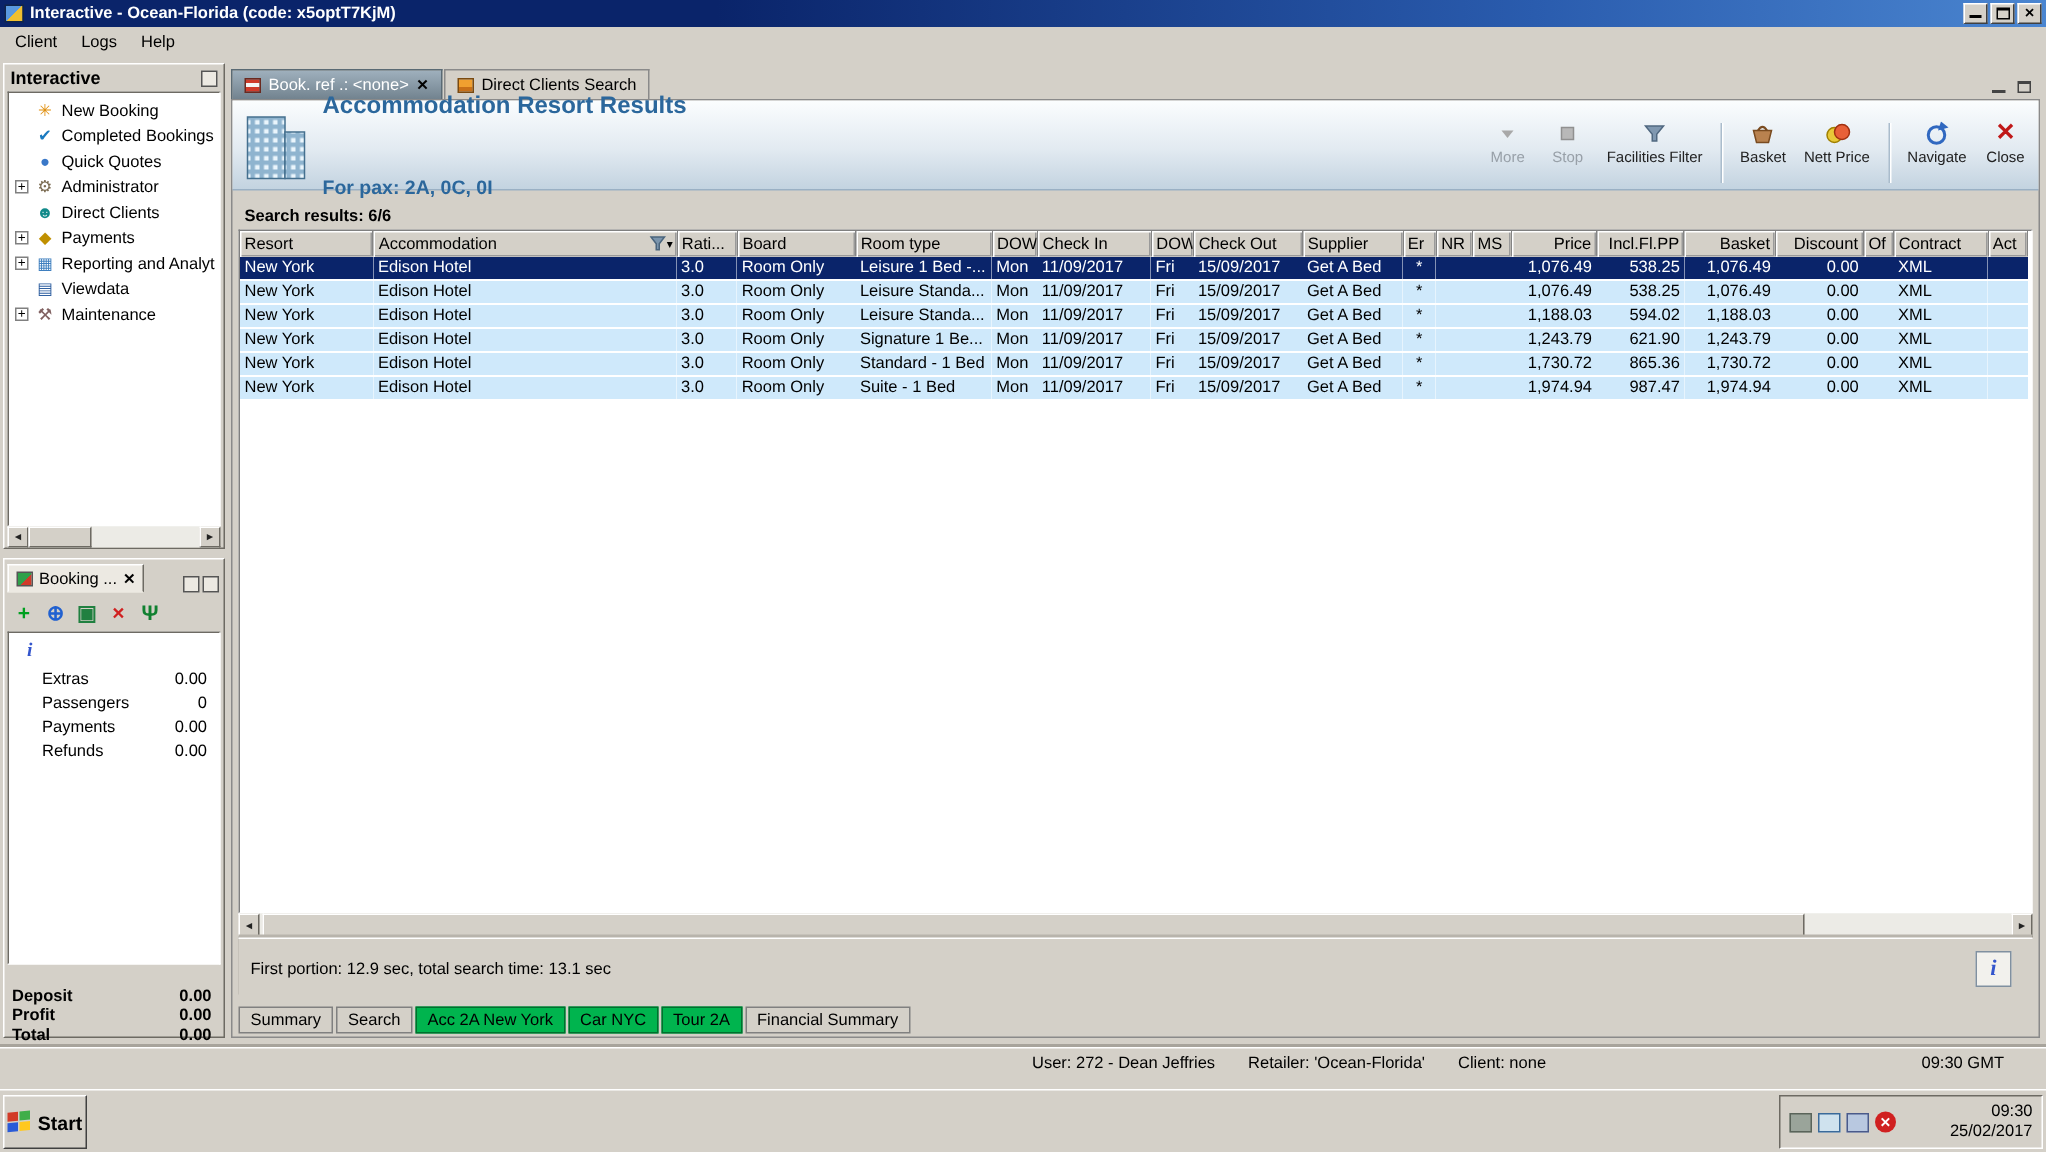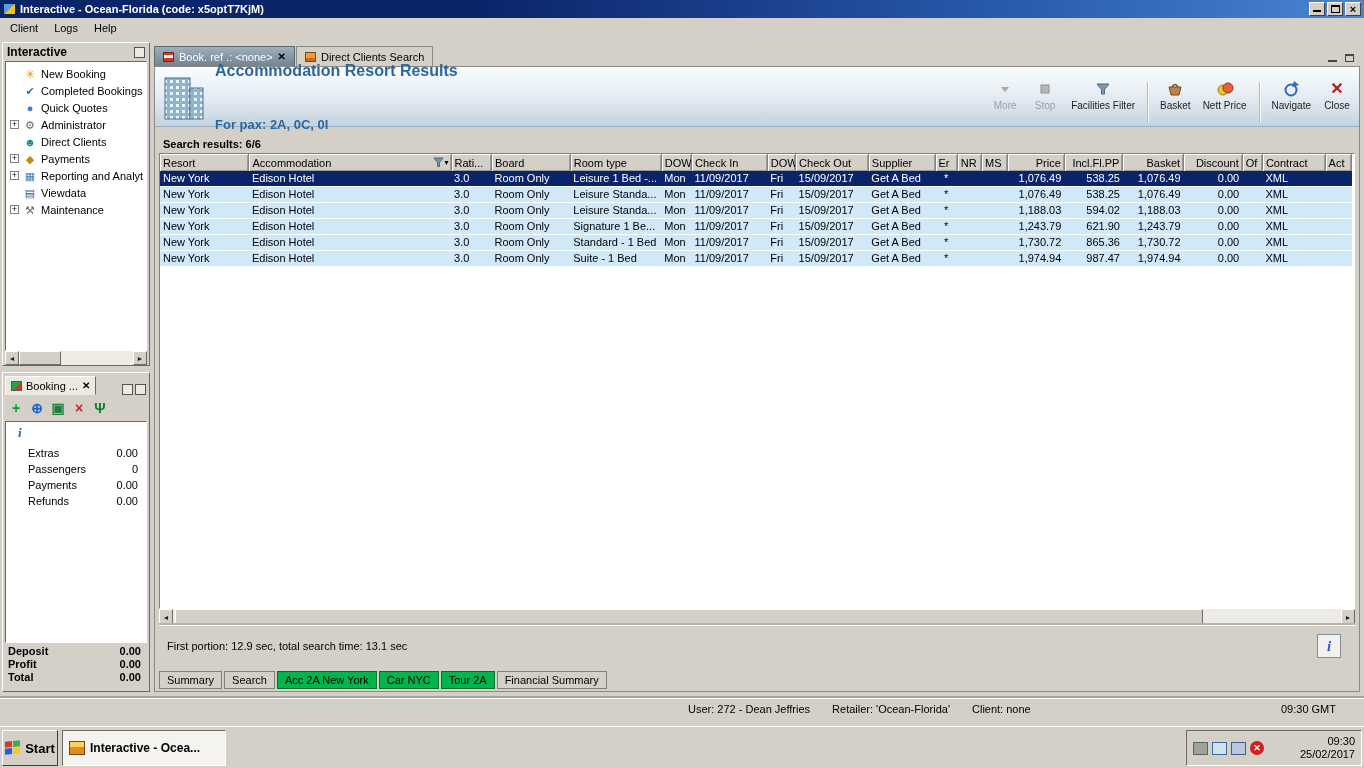--- a/index.html
+++ b/index.html
@@ -53,21 +53,21 @@
   .dock-tab .x { font-weight:bold; font-size:10px; }
   .tab-chip { width:11px; height:10px; border:1px solid #555; background:linear-gradient(135deg,#2fa04a 0 55%,#d03a2a 55% 100%); flex:none; }
   .dock-toolbar { height:26px; display:flex; align-items:center; padding-left:4px; gap:3px; }
   .tb-ico { width:18px; height:18px; display:inline-flex; align-items:center; justify-content:center;
     font-size:14px; font-weight:bold; }
   .booking-body { position:absolute; left:2px; right:2px; top:48px; bottom:48px; background:#fff;
     border:1px solid; border-color:#6d6a63 #fff #fff #6d6a63; }
   .info-i { font-family:"Liberation Serif", serif; font-style:italic; font-weight:bold; color:#3355cc;
     font-size:13px; padding:3px 0 4px 12px; }
   .b-row { display:flex; justify-content:space-between; padding:2px 8px 2px 22px; }
-  .booking-summary { position:absolute; left:0; right:0; bottom:0; height:48px; padding-top:1px; }
+  .booking-summary { position:absolute; left:0; right:0; bottom:0; height:48px; padding-top:14px; }
   .s-row { display:flex; justify-content:space-between; padding:1px 8px 0 5px; font-weight:bold; font-size:11px; }
 
   
   .tabstrip { position:absolute; left:154px; top:44px; width:1206px; height:22px; display:flex; align-items:flex-end; }
   .mtab { height:20px; display:flex; align-items:center; gap:5px; padding:0 8px; margin-right:1px;
     background:#d4d0c8; border:1px solid #8a8a8a; border-bottom:none; font-size:11px; }
   .mtab.active { background:linear-gradient(180deg,#9fb0bd,#72838f); color:#fff; border-color:#5a6a74; }
   .mtab .x { font-weight:bold; font-size:10px; color:#000; }
   .chip-red  { width:11px; height:10px; border:1px solid #6a2a20; flex:none;
     background:linear-gradient(180deg,#d03a2a 0 30%,#f5f5f5 30% 62%,#d03a2a 62% 100%); }
@@ -595,24 +595,20 @@
   <div class="taskbar">
     <button class="start-btn">
       <span class="flag">
           <i class="f-r"></i>
           <i class="f-g"></i>
           <i class="f-b"></i>
           <i class="f-y"></i>
         </span>
       <span>Start</span>
     </button>
-    <button class="task-btn">
-      <span class="task-ico"></span>
-      <span>Interactive - Ocea...</span>
-    </button>
     <div class="tray">
       <span class="tray-ico ti-kbd"></span>
       <span class="tray-ico ti-mon"></span>
       <span class="tray-ico ti-net"></span>
       <span class="ti-mute">✕</span>
       <span class="clock">
         <span>09:30</span><br>
         <span>25/02/2017</span>
       </span>
     </div>

